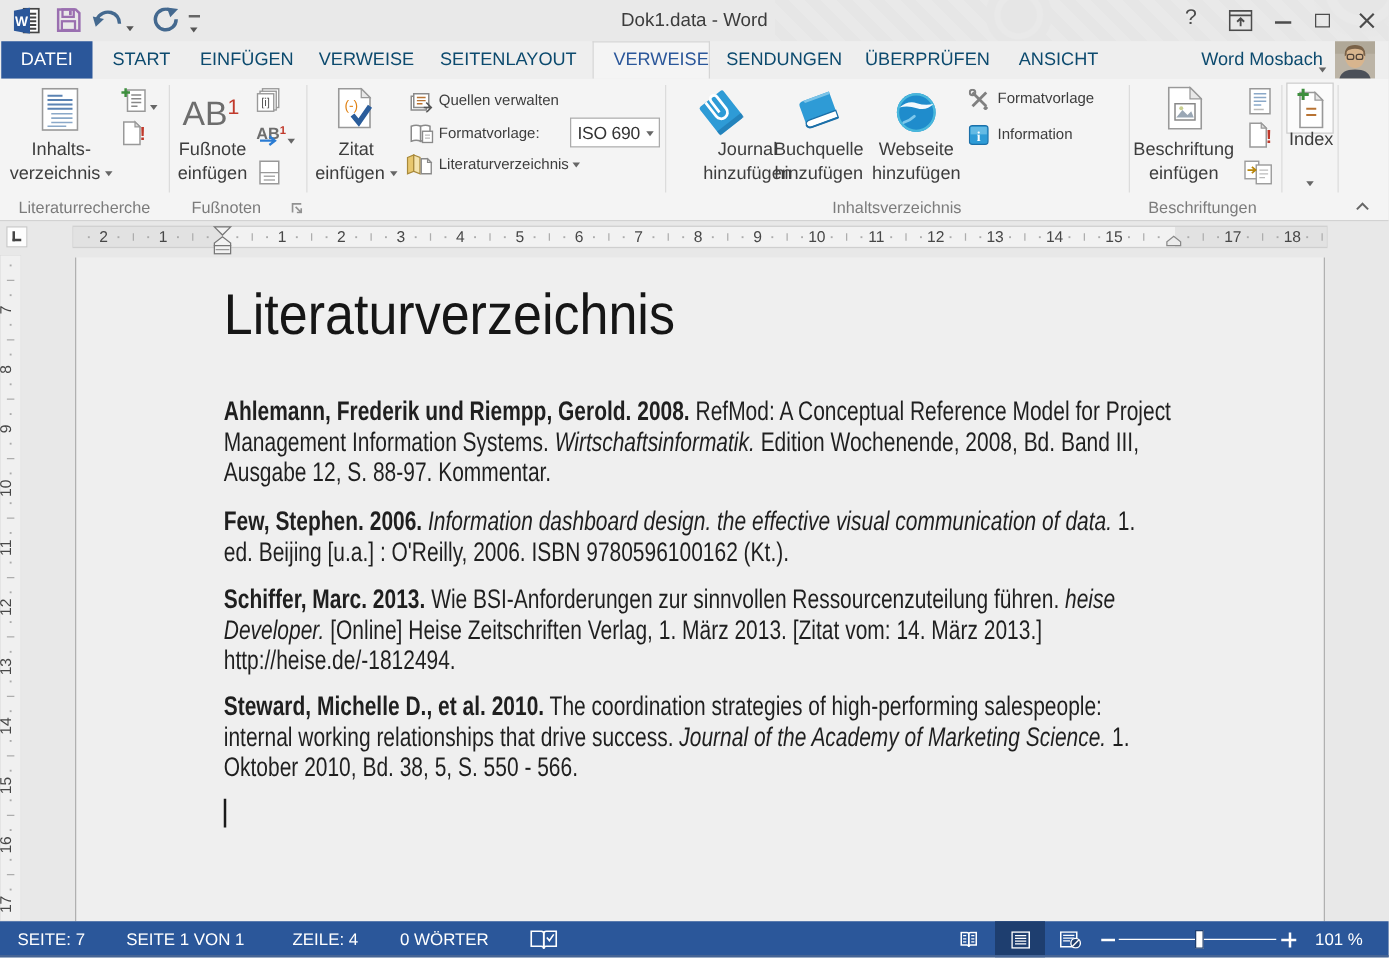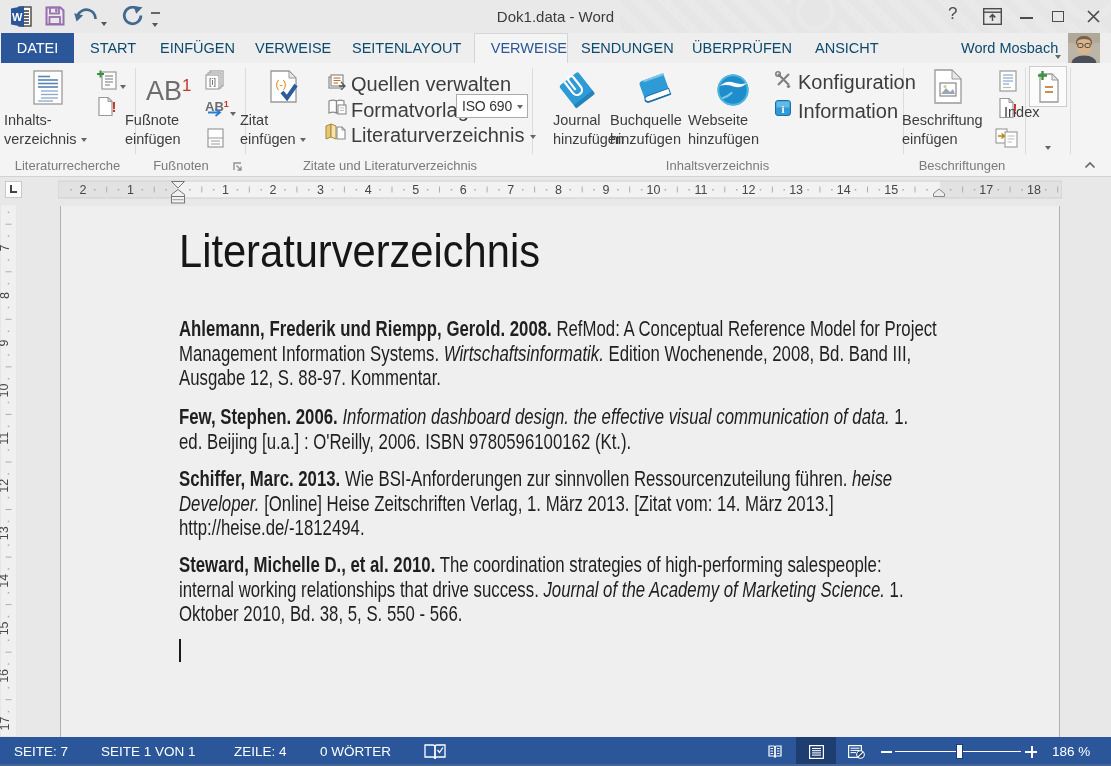--- a/index.html
+++ b/index.html
@@ -9,22 +9,22 @@
 #tabrow{left:0;top:33px;width:1111px;height:30px;background:#eeeeee}
 #ribbon{left:0;top:63px;width:1111px;height:114px;background:#f4f4f4;border-bottom:1px solid #d2d2d2}
 #rulerrow{left:0;top:178px;width:1111px;height:26px;background:#e8e8e8}
 #docarea{left:0;top:204px;width:1111px;height:533px;background:#e8e8e8;overflow:hidden}
 #page{position:absolute;left:60px;top:2px;width:1000px;height:1200px;background:#efefef;border-left:1px solid #b0b0b0;border-right:1px solid #b0b0b0}
 #vruler{position:absolute;left:0;top:0;width:17px;height:533px;background:#f3f3f3}
 #statusbar{left:0;top:737px;width:1111px;height:29px;background:#2b579a;color:#fff}
 .tab{position:absolute;top:0;height:30px;line-height:30px;color:#0c4a6e;font-size:14.5px;letter-spacing:0}
 .glabel{position:absolute;top:95px;height:14px;font-size:13px;color:#7b7b7b;text-align:center}
 .sep{position:absolute;top:5px;height:86px;width:1px;background:#dcdcdc}
-.biglabel{position:absolute;font-size:14.5px;color:#3d3d3d;line-height:18.5px}
-.slabel{position:absolute;font-size:20px;color:#3d3d3d;white-space:nowrap}
+.biglabel{position:absolute;font-size:14.5px;color:#3d3d3d;text-align:center;line-height:18.5px}
+.slabel{position:absolute;font-size:12px;color:#3d3d3d;white-space:nowrap}
 .caret{display:inline-block;width:0;height:0;border-left:3.5px solid transparent;border-right:3.5px solid transparent;border-top:4px solid #666;vertical-align:middle}
 .para{position:absolute;left:179px;font-size:21.5px;line-height:24.7px;color:#1f1f1f;white-space:nowrap;transform:scaleX(.78);transform-origin:0 0}
 .para b{font-weight:bold}
 .st{position:absolute;top:0;height:29px;line-height:29px;font-size:13.5px;color:#fff;white-space:nowrap}
 </style></head>
 <body>
 <div class="a" id="titlebar">
 
   <div class="a" style="left:620px;top:-20px;width:491px;height:60px;opacity:.38;background:
     radial-gradient(circle 26px at 195px 32px, #e2e2e2 14px, #e9e9e9 15px 19px, #e2e2e2 20px 26px, transparent 27px),
@@ -104,21 +104,20 @@
 </div>
 <div class="a" id="ribbon">
   <div class="sep" style="left:135px"></div>
   <div class="sep" style="left:245px"></div>
   <div class="sep" style="left:532px"></div>
   <div class="sep" style="left:903px"></div>
   <div class="sep" style="left:1025px"></div>
   <div class="sep" style="left:1070px"></div>
   <div class="glabel" style="left:10px;width:115px">Literaturrecherche</div>
   <div class="glabel" style="left:145px;width:72px">Fußnoten</div>
-  <div class="glabel" style="left:260px;width:260px">Zitate und Literaturverzeichnis</div>
   <div class="glabel" style="left:655px;width:125px">Inhaltsverzeichnis</div>
   <div class="glabel" style="left:912px;width:100px">Beschriftungen</div>
 
   <svg class="a" style="left:233px;top:99px" width="9" height="9" viewBox="0 0 9 9">
     <path d="M1 8 v-7 h7" fill="none" stroke="#919191" stroke-width="1.4"></path>
     <path d="M3.5 3.5 L8 8 M8 4.5 V8 H4.5" fill="none" stroke="#919191" stroke-width="1.3"></path>
   </svg>
 
   <svg class="a" style="left:1084px;top:97px" width="12" height="9" viewBox="0 0 12 9">
     <path d="M1.5 7.5 L6 3 L10.5 7.5" fill="none" stroke="#666" stroke-width="1.6"></path>
@@ -245,21 +244,21 @@
     <path d="M7 25 q5 -1.5 8.5 -5" fill="none" stroke="#7ec8ec" stroke-width="2.2" stroke-linecap="round"></path>
   </svg>
   <div class="biglabel" style="left:688px;top:48px;width:90px">Webseite<br>hinzufügen</div>
 
   <svg class="a" style="left:775px;top:8px" width="17" height="17" viewBox="0 0 17 17">
     <path d="M3 14 L14 3" stroke="#808080" stroke-width="2.2"></path>
     <path d="M3 3 L14 14" stroke="#808080" stroke-width="2.2"></path>
     <circle cx="3" cy="3" r="2.2" fill="none" stroke="#808080" stroke-width="1.6"></circle>
     <path d="M12.5 14.5 l2 2" stroke="#808080" stroke-width="3"></path>
   </svg>
-  <div class="slabel" style="left:798px;top:8px">Konfiguration</div>
+  <div class="slabel" style="left:798px;top:8px">Formatvorlage</div>
 
   <svg class="a" style="left:775px;top:37px" width="16" height="16" viewBox="0 0 16 16">
     <rect x="0.5" y="0.5" width="15" height="15" rx="2.5" fill="#2e9bd6" stroke="#1b6fa8" stroke-width="1"></rect>
     <rect x="1.5" y="1.5" width="13" height="6" fill="#7cc8ea" opacity=".7"></rect>
     <text x="8" y="12.5" font-size="11" font-weight="bold" fill="#fff" font-family="Liberation Serif" text-anchor="middle">i</text>
   </svg>
   <div class="slabel" style="left:798px;top:37px">Information</div>
 
   <svg class="a" style="left:934px;top:6px" width="28" height="35" viewBox="0 0 28 35">
     <path d="M1 1 h17 l9 9 v24 h-26 z" fill="#fff" stroke="#999" stroke-width="1.3"></path>
@@ -506,15 +505,15 @@
       </g>
     <circle cx="12.5" cy="9.5" r="3.8" fill="#1e3e6f" stroke="#fff" stroke-width="1.1"></circle>
     <line x1="9.8" y1="12.2" x2="15.2" y2="6.8" stroke="#fff" stroke-width="1.1"></line>
   </svg>
 
   <div class="a" style="left:881px;top:13.5px;width:11px;height:2px;background:#fff"></div>
   <div class="a" style="left:895px;top:14px;width:126px;height:1px;background:#fff"></div>
   <div class="a" style="left:956px;top:7px;width:7px;height:15px;background:#fff;border:1px solid #1e3e6f"></div>
   <div class="a" style="left:1025px;top:13.5px;width:12px;height:2px;background:#fff"></div>
   <div class="a" style="left:1030.5px;top:8.5px;width:2px;height:12px;background:#fff"></div>
-  <div class="st" style="left:1052px">186 %</div>
+  <div class="st" style="left:1052px">101 %</div>
   <div class="a" style="left:0;top:27px;width:1111px;height:2px;background:#466494"></div>
 </div>
 
 </body></html>

